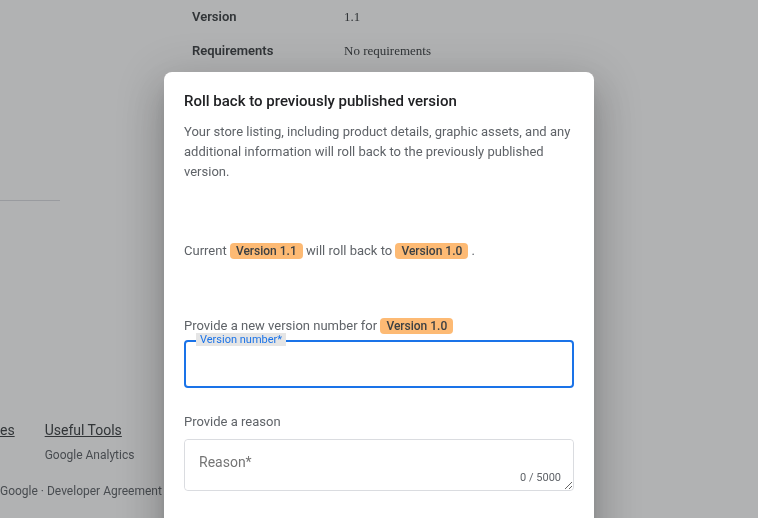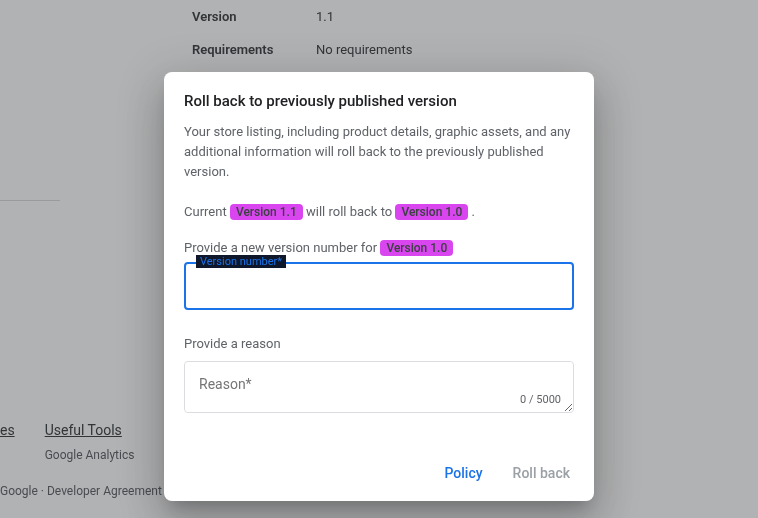--- a/index.html
+++ b/index.html
@@ -19,32 +19,33 @@
       inset: 0;
       background: #fff;
     }
     .bg .meta {
       position: absolute;
       left: 192px;
       top: 0;
     }
     .bg .meta-row {
       display: flex;
-      gap: 44px;
+      gap: 72px;
       padding: 9px 0;
     }
     .bg .meta-label {
       width: 80px;
       font-weight: 600;
       color: #3c4043;
       font-size: 13px;
     }
     .bg .meta-value {
       color: #3c4043;
       font-size: 13px;
+      font-family: Liberation Serif, serif;
     }
     .bg-divider {
       position: absolute;
       left: 0;
       top: 200px;
       width: 60px;
       height: 1px;
       background: #dadce0;
     }
     .bg-footer {
@@ -104,47 +105,48 @@
       color: #5f6368;
       margin-bottom: 22px;
     }
     .line {
       font-size: 13px;
       color: #5f6368;
       margin-bottom: 20px;
     }
     .chip {
       display: inline-block;
-      background: #d946ef;
+      background: #fdba74;
       color: #3c4043;
       border-radius: 4px;
       padding: 1px 6px;
       font-weight: 500;
       font-size: 12px;
+      margin-top: 39px;
     }
     .field-wrap {
       margin-bottom: 26px;
     }
     .field-lead {
       font-size: 13px;
       color: #5f6368;
       margin-bottom: 6px;
     }
     
     .outlined {
       position: relative;
       border: 2px solid #1a73e8;
       border-radius: 4px;
       height: 48px;
     }
     .outlined .floating-label {
       position: absolute;
       top: -9px;
       left: 10px;
-      background: #0f172a;
+      background: #e5e5e5;
       padding: 0 4px;
       font-size: 11px;
       color: #1a73e8;
     }
     .outlined input {
       border: none;
       outline: none;
       width: 100%;
       height: 100%;
       padding: 0 14px;

